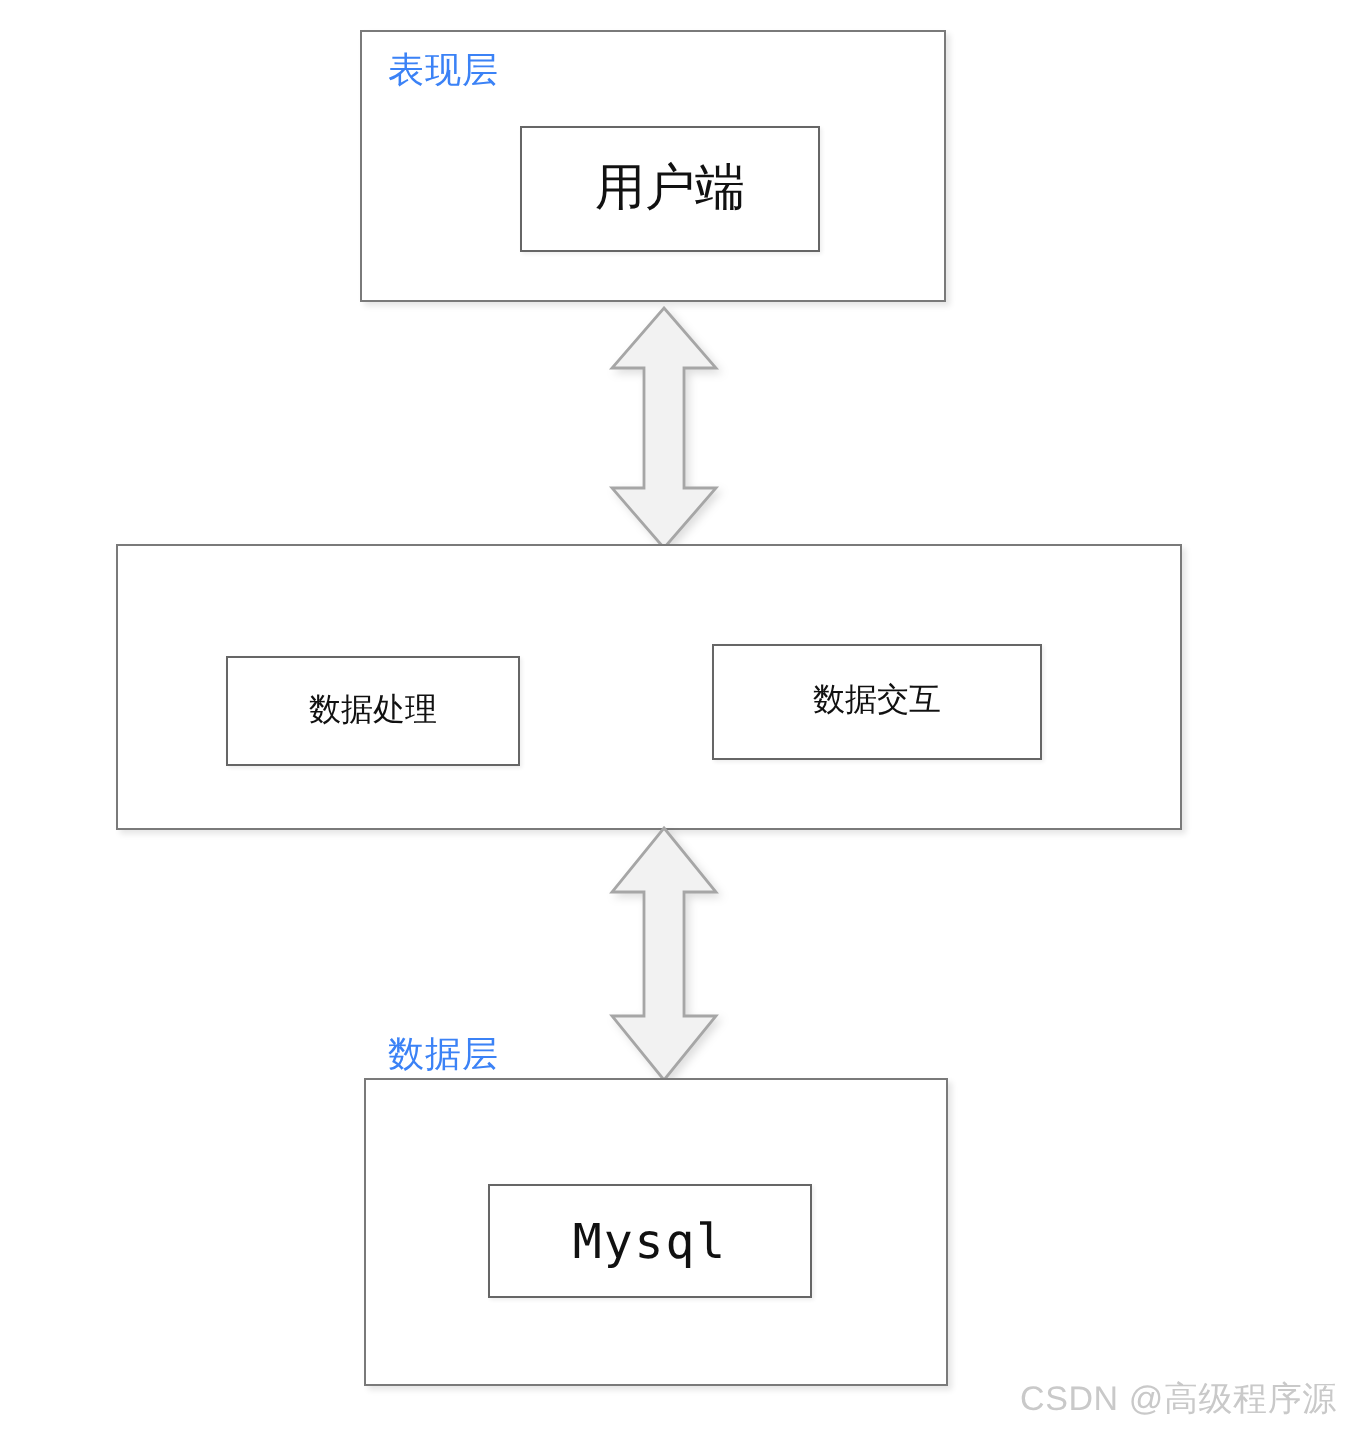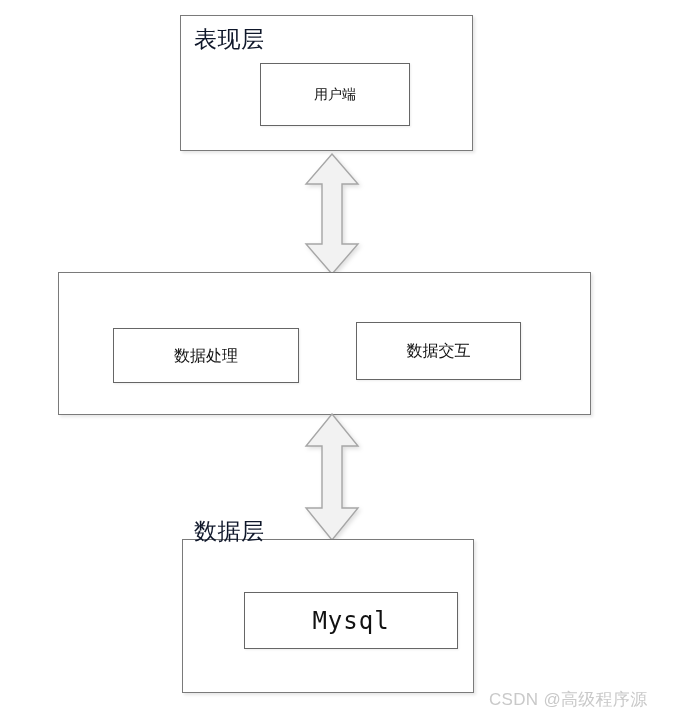--- a/index.html
+++ b/index.html
@@ -26,80 +26,80 @@
   
   .layer-box {
     position: absolute;
     background: #ffffff;
     border: 1px solid #7a7a7a;
     box-shadow: 2px 2px 3px rgba(0,0,0,0.10);
     box-sizing: border-box;
   }
   .layer-title {
     position: absolute;
-    font-size: 23px;
+    font-size: 18px;
     line-height: 1;
     letter-spacing: 0.5px;
     white-space: nowrap;
-    color: #0f172a;
-    font-family: Liberation Sans, sans-serif;
+    color: #3b82f6;
+    font-family: Liberation Mono, monospace;
   }
 
   
   .node-box {
     position: absolute;
     background: #ffffff;
     border: 1px solid #666666;
     box-sizing: border-box;
     display: flex;
     align-items: center;
     justify-content: center;
     box-shadow: 1px 1px 2px rgba(0,0,0,0.07);
   }
   .node-label {
-    font-size: 14px;
+    font-size: 25px;
     line-height: 1;
     white-space: nowrap;
     color: #111111;
   }
   .node-label.small {
     font-size: 16px;
   }
   .node-label.mono {
     font-family: "DejaVu Sans Mono", "Liberation Mono", monospace;
     font-size: 24px;
     letter-spacing: 1px;
   }
 
   
   #presentation-layer { left: 180px; top: 15px;  width: 293px; height: 136px; }
   #presentation-title { left: 194px; top: 28px; }
   #client-node       { left: 260px; top: 63px;  width: 150px; height: 63px; }
 
   #business-layer    { left: 58px;  top: 272px; width: 533px; height: 143px; }
   #business-title    { left: 68px;  top: 285px; }
-  #data-process-node { left: 113px; top: 328px; width: 186px; height: 55px; }
+  #data-process-node { left: 113px; top: 328px; width: 147px; height: 55px; }
   #data-exchange-node{ left: 356px; top: 322px; width: 165px; height: 58px; text-align: center; }
 
   #data-layer        { left: 182px; top: 539px; width: 292px; height: 154px; }
   #data-title        { left: 194px; top: 520px; }
-  #mysql-node        { left: 244px; top: 592px; width: 214px; height: 57px; }
+  #mysql-node        { left: 244px; top: 592px; width: 162px; height: 57px; }
 
   
   .arrow-wrap {
     position: absolute;
     filter: drop-shadow(2px 2px 2px rgba(0,0,0,0.13));
   }
   #arrow-top    { left: 304px; top: 153px; width: 56px; height: 122px; }
   #arrow-bottom { left: 304px; top: 413px; width: 56px; height: 128px; }
 
   
   #watermark {
     position: absolute;
-    left: 489px;
+    left: 510px;
     top: 688px;
     font-family: "Liberation Sans", "DejaVu Sans", sans-serif;
     font-size: 17px;
     color: #c9c9c9;
     white-space: nowrap;
     letter-spacing: 0.3px;
   }
 </style>
 </head>
 <body>

